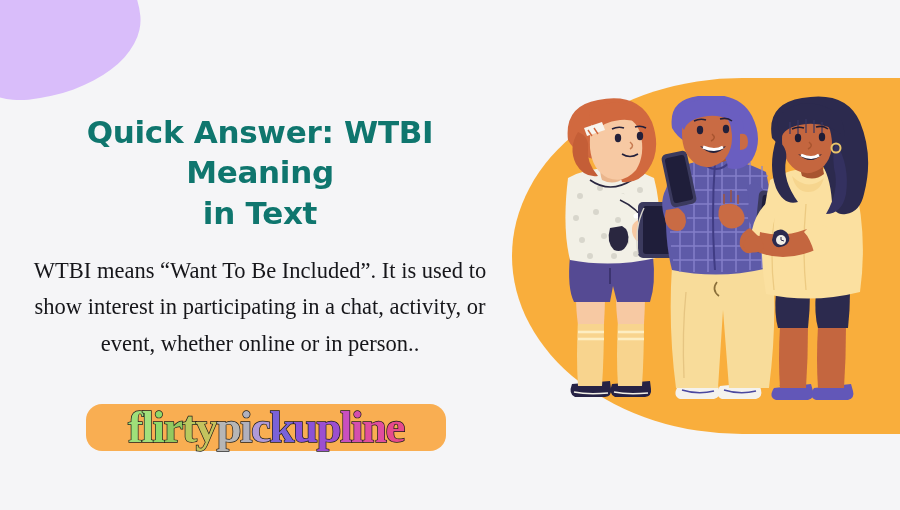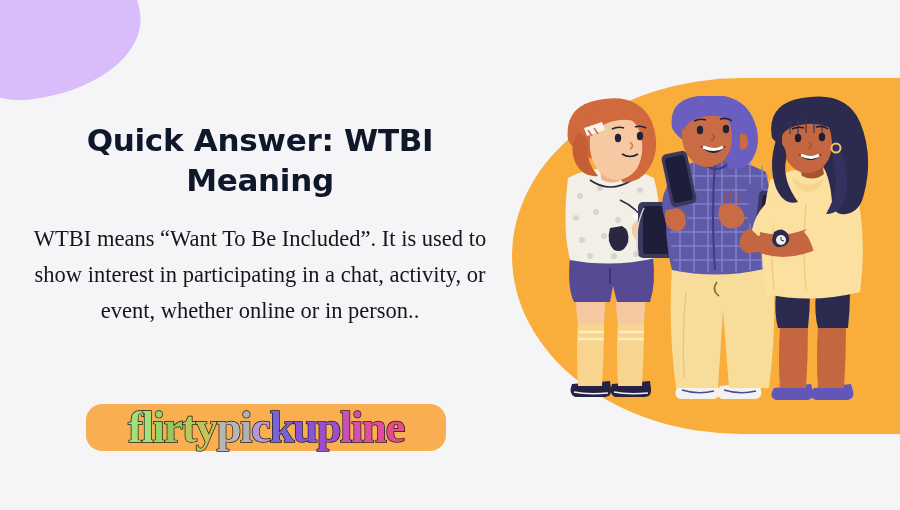--- a/index.html
+++ b/index.html
@@ -43,28 +43,28 @@
   }
 
   
   .left-col {
     position: absolute;
     left: 0px;
     top: 104px;
     width: 520px;
   }
   .headline {
-    margin: 16px 18px;
+    margin: 8px 18px;
     text-align: center;
     font-family: "DejaVu Sans", sans-serif;
     font-weight: bold;
     font-size: 31px;
     line-height: 1.30;
     letter-spacing: -0.3px;
-    color: #0f172a;
+    color: #0f766e;
   }
   .body-copy {
     margin: 20px 30px 0 30px;
     text-align: center;
     font-family: "Liberation Serif", "DejaVu Serif", serif;
     font-size: 22.5px;
     line-height: 1.62;
     color: #16161a;
   }
 
@@ -107,20 +107,21 @@
 <body>
 
 <div class="canvas">
 
   <div class="blob-purple"></div>
   <div class="blob-orange"></div>
 
   <div class="left-col">
     <h1 class="headline">
       <span>Quick Answer: WTBI Meaning</span><br>
+      <span>in Text</span>
     </h1>
     <p class="body-copy">WTBI means “Want To Be Included”. It is used to show interest in participating in a chat, activity, or event, whether online or in person..</p>
   </div>
 
   <div class="logo-pill">
     <div class="logo-text"><span style="color: rgb(159, 224, 122);">f</span><span style="color: rgb(163, 224, 124);">l</span><span style="color: rgb(143, 217, 106);">i</span><span style="color: rgb(147, 201, 95);">r</span><span style="color: rgb(184, 201, 94);">t</span><span style="color: rgb(195, 195, 94);">y</span><span style="color: rgb(182, 182, 182);">p</span><span style="color: rgb(176, 176, 189);">i</span><span style="color: rgb(176, 154, 216);">c</span><span style="color: rgb(122, 98, 216);">k</span><span style="color: rgb(138, 83, 216);">u</span><span style="color: rgb(155, 79, 208);">p</span><span style="color: rgb(201, 79, 192);">l</span><span style="color: rgb(212, 79, 174);">i</span><span style="color: rgb(224, 77, 158);">n</span><span style="color: rgb(230, 74, 140);">e</span></div>
   </div>
 
   <div class="illustration">
     <svg width="340" height="322" viewBox="0 0 340 322" xmlns="http://www.w3.org/2000/svg">

